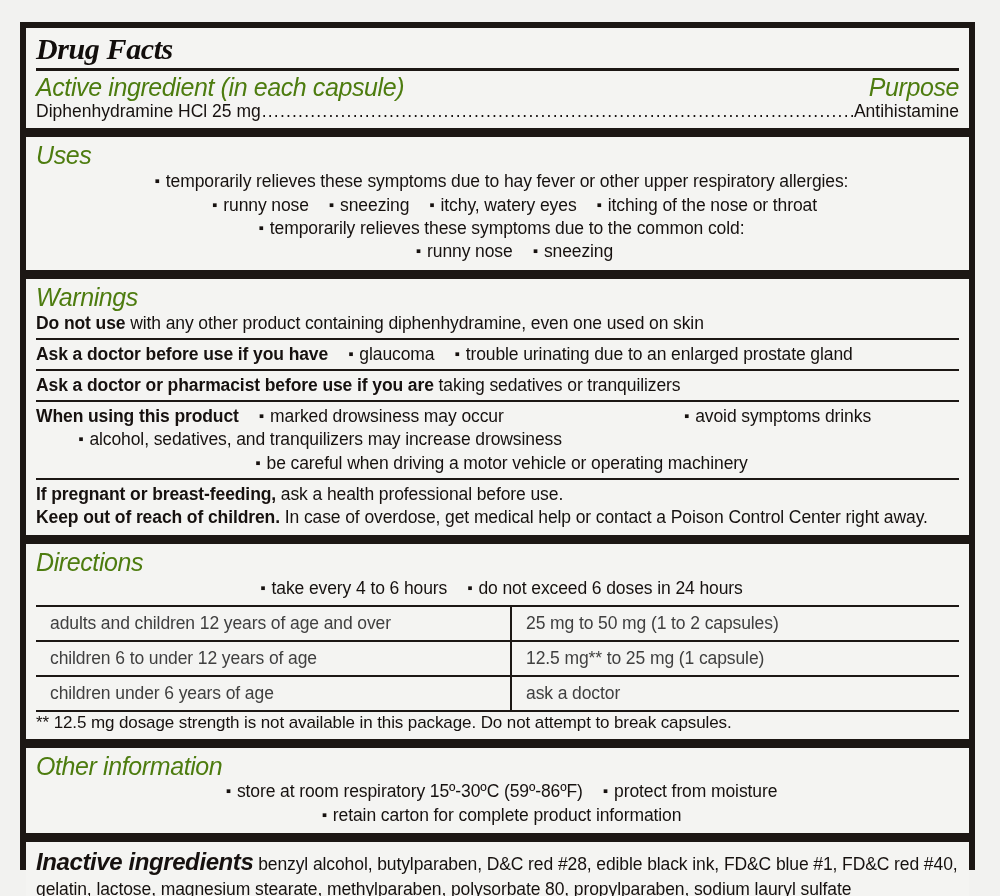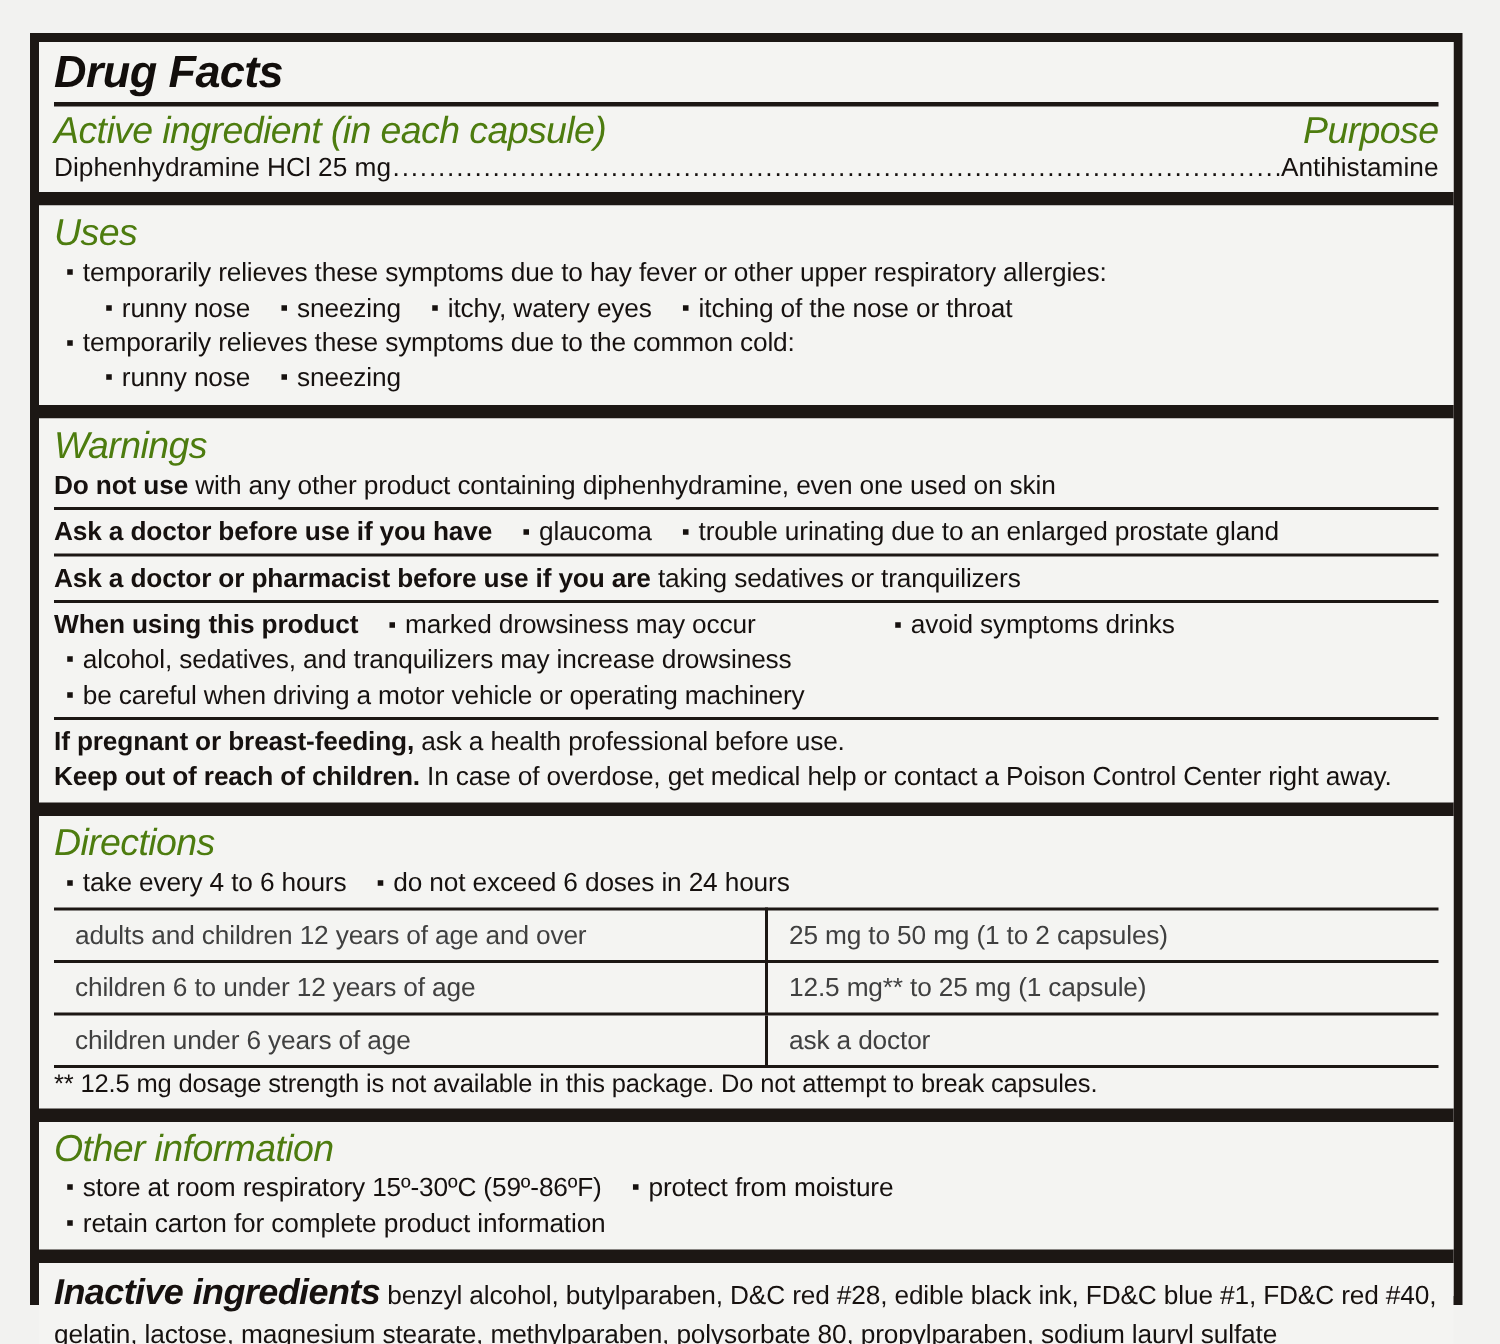--- a/index.html
+++ b/index.html
@@ -46,20 +46,21 @@
   }
 
   
   .drug-facts-title {
     font-size: 30px;
     font-weight: bold;
     font-style: italic;
     letter-spacing: -0.4px;
     line-height: 1.12;
     color: #120e0c;
+    font-family: Liberation Serif, serif;
   }
   .section-head {
     font-size: 25px;
     font-weight: normal;
     font-style: italic;
     letter-spacing: -0.4px;
     line-height: 1.15;
     color: #4d7c0f;
   }
   .body-text {
@@ -94,20 +95,21 @@
     line-height: 1;
   }
 
   
   .bullet-line {
     font-size: 17.5px;
     line-height: 1.34;
     color: #16110f;
     letter-spacing: -0.1px;
     display: block;
+    text-align: center;
   }
   .bul::before {
     content: "\25AA";
     font-size: 15px;
     margin-right: 6px;
     position: relative;
     top: -1px;
   }
   .indent-1 { padding-left: 8px; }
   .indent-2 { padding-left: 34px; }

